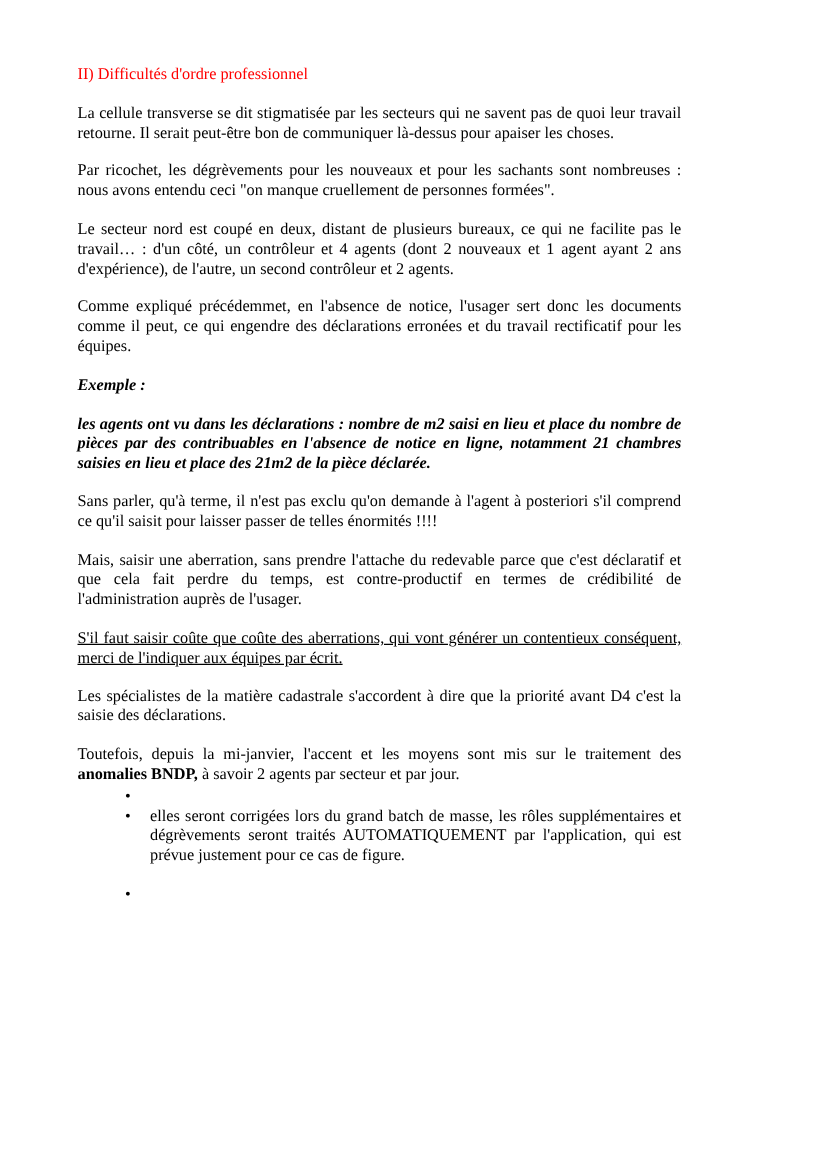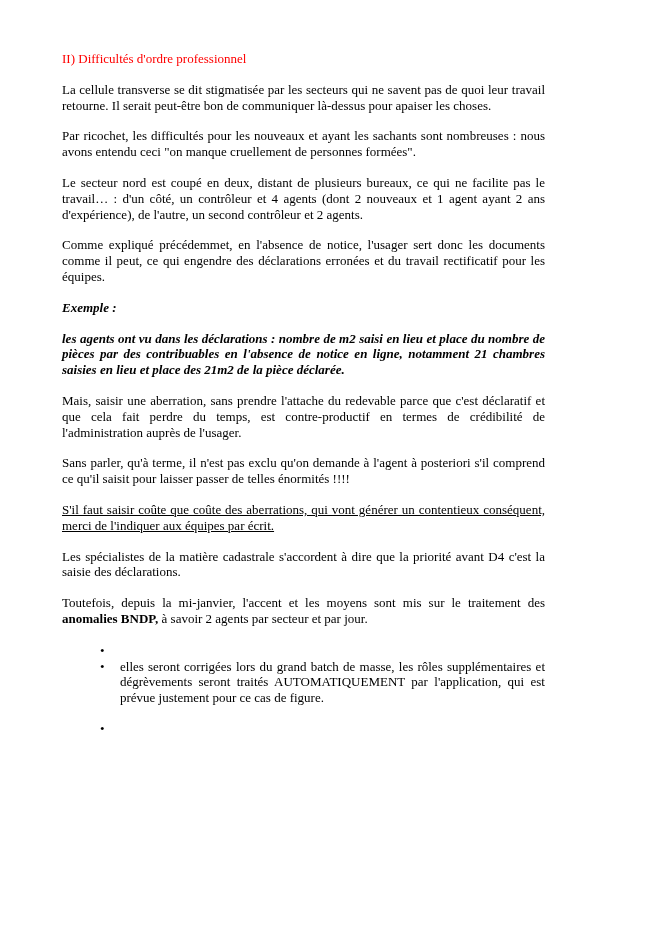--- a/index.html
+++ b/index.html
@@ -40,40 +40,40 @@
 <body>
 
 <div class="page">
   <div class="content">
 
     <p class="block heading" style="color: rgb(255, 0, 0);">II) Difficultés d'ordre professionnel</p>
 
     <p class="block">La cellule transverse se dit stigmatisée par les secteurs qui ne savent pas de quoi leur travail retourne. Il serait peut-être bon de communiquer là-dessus pour apaiser les choses.</p>
 
 
-    <p class="block">Par ricochet, les difficultés pour les nouveaux et ayant les sachants sont nombreuses : nous avons entendu ceci "on manque cruellement de personnes formées".</p>
+    <p class="block">Par ricochet, les dégrèvements pour les nouveaux et pour les sachants sont nombreuses : nous avons entendu ceci "on manque cruellement de personnes formées".</p>
 
     <p class="block">Le secteur nord est coupé en deux, distant de plusieurs bureaux, ce qui ne facilite pas le travail… : d'un côté, un contrôleur et 4 agents (dont 2 nouveaux et 1 agent ayant 2 ans d'expérience), de l'autre, un second contrôleur et 2  agents.</p>
 
     <p class="block">Comme expliqué précédemmet, en l'absence de notice, l'usager sert donc les documents comme il peut, ce qui engendre des déclarations erronées et du travail rectificatif pour les équipes.</p>
 
     <p class="block italic heading">Exemple :</p>
 
     <p class="block italic">les agents ont vu dans les déclarations : nombre de m2 saisi en lieu et place du nombre de pièces par des contribuables en l'absence de notice en ligne, notamment 21 chambres saisies en lieu et place des 21m2 de la pièce déclarée.</p>
 
 
+    <p class="block">Sans parler, qu'à terme, il n'est pas exclu qu'on demande à l'agent à posteriori s'il comprend ce qu'il saisit pour laisser passer de telles énormités !!!!</p>
+
     <p class="block">Mais, saisir une aberration, sans prendre l'attache du redevable parce que c'est déclaratif et que cela fait perdre du temps, est contre-productif en termes de crédibilité de l'administration auprès de l'usager.</p>
-
-    <p class="block">Sans parler, qu'à terme, il n'est pas exclu qu'on demande à l'agent à posteriori s'il comprend ce qu'il saisit pour laisser passer de telles énormités !!!!</p>
 
     <p class="block bold-underline">S'il faut saisir coûte que coûte des aberrations, qui vont générer un contentieux conséquent, merci de l'indiquer aux équipes par écrit.</p>
 
     <p class="block">Les spécialistes de la matière cadastrale s'accordent à dire que la priorité avant D4 c'est la saisie des déclarations.</p>
 
-    <p class="block" style="margin-bottom:16px;"><span>Toutefois, depuis la mi-janvier, l'accent et les moyens sont mis sur le traitement des </span><span class="bold">anomalies BNDP,</span><span> à savoir 2 agents par secteur et par jour.</span></p>
+    <p class="block" style="margin-bottom:2px;"><span>Toutefois, depuis la mi-janvier, l'accent et les moyens sont mis sur le traitement des </span><span class="bold">anomalies BNDP,</span><span> à savoir 2 agents par secteur et par jour.</span></p>
 
     <div class="bullet-list">
 
       <div class="bullet-item">
         <span class="bullet-marker">•</span>
       </div>
 
       <div class="bullet-item">
         <span class="bullet-marker">•</span>
         <span class="bullet-text">elles seront corrigées lors du grand batch de masse, les rôles supplémentaires et dégrèvements seront traités AUTOMATIQUEMENT par l'application, qui est prévue justement pour ce cas de figure.</span>

